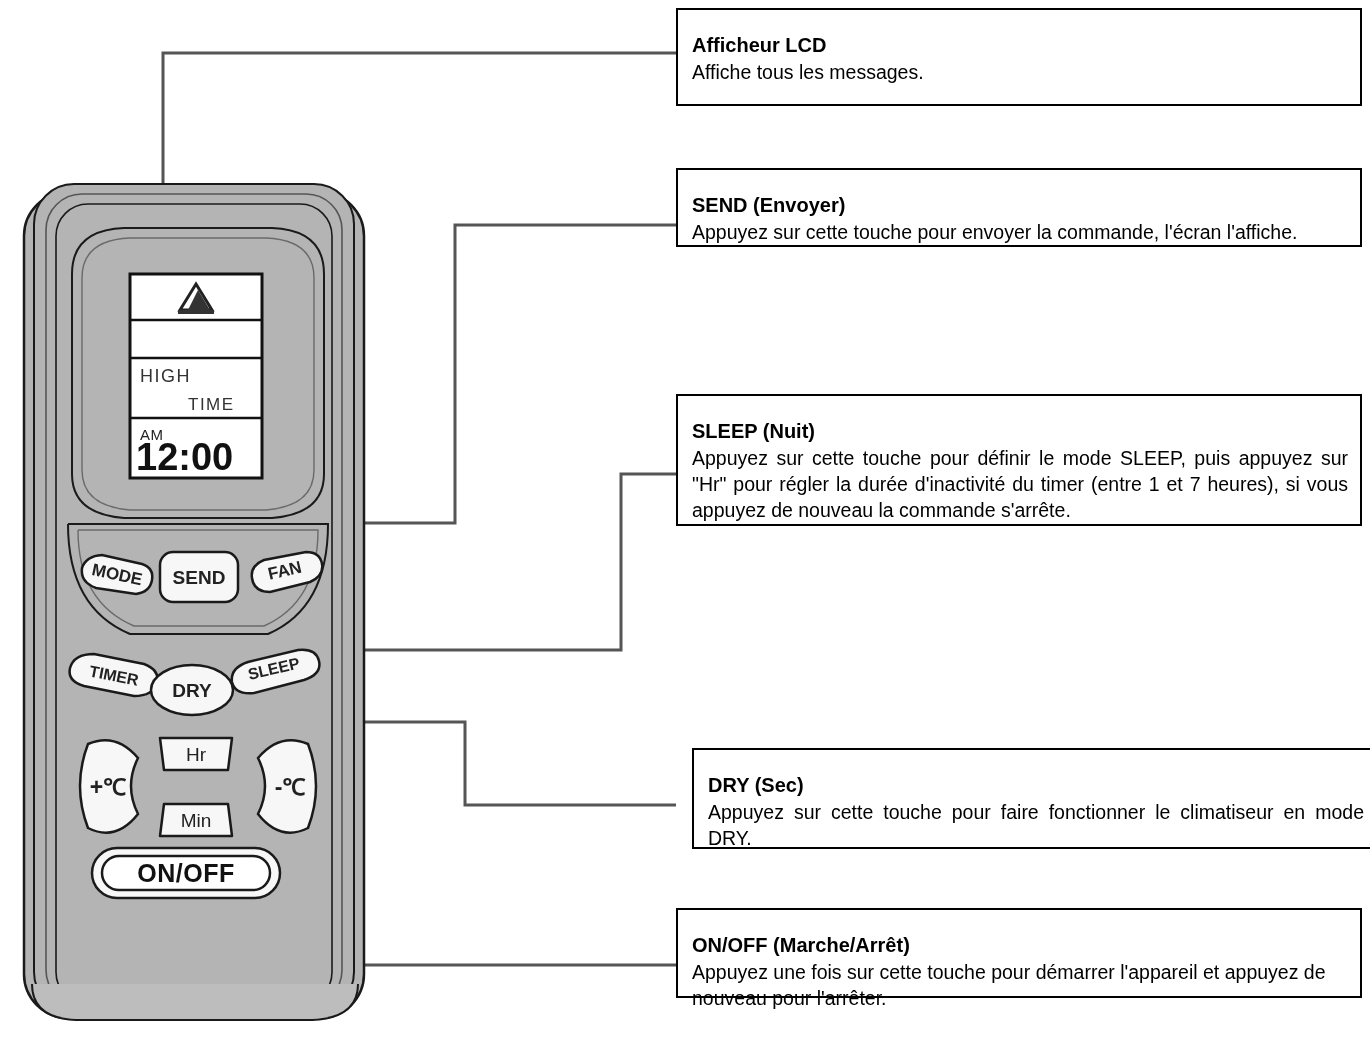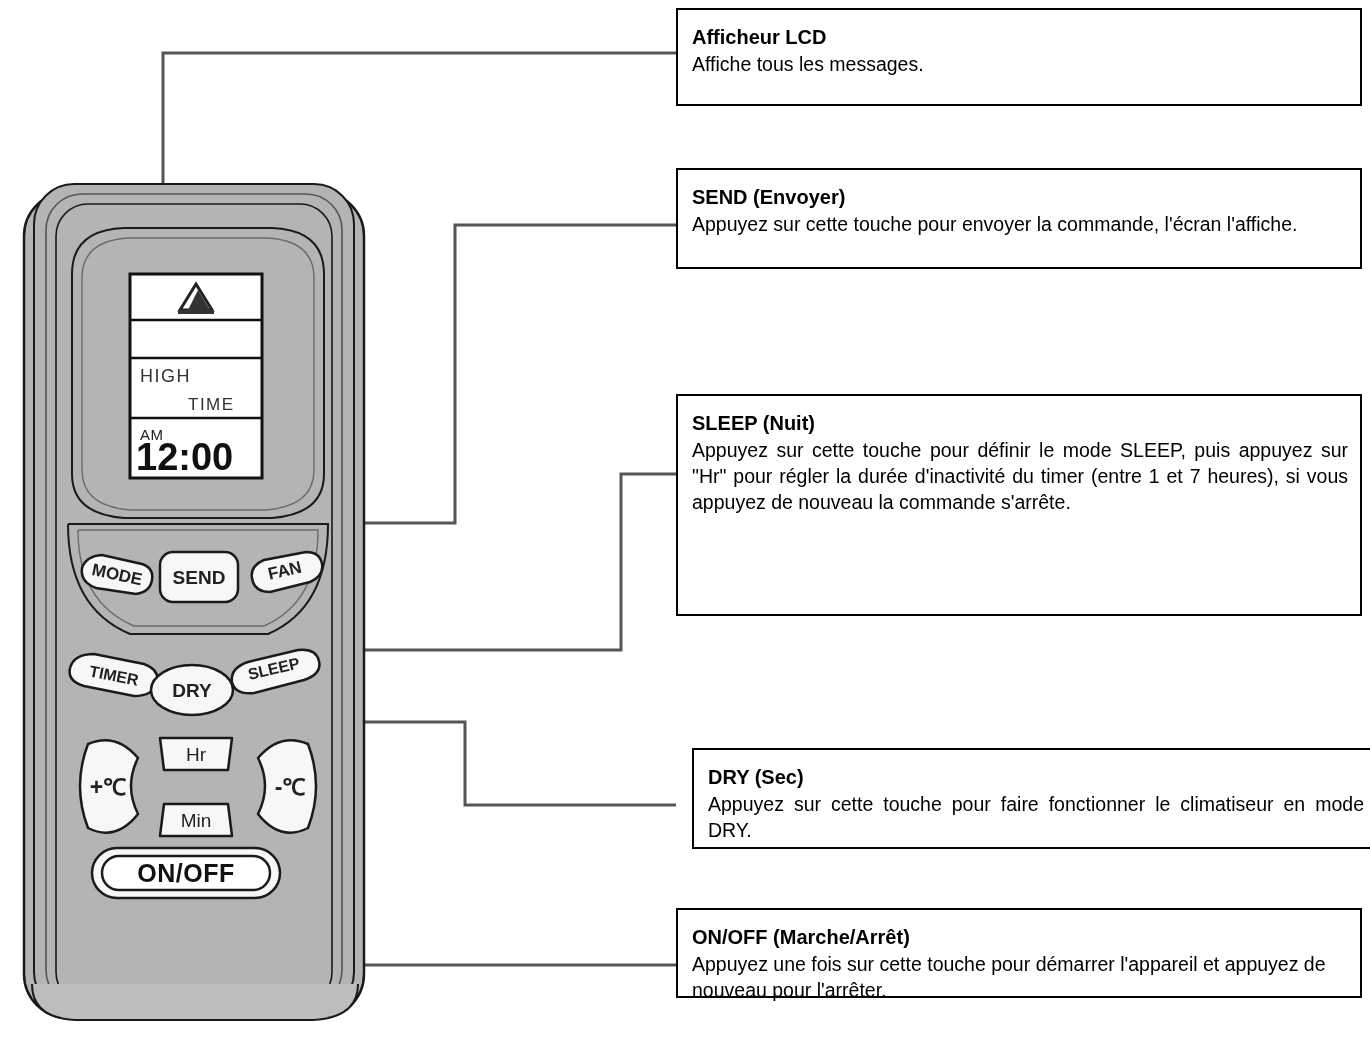--- a/index.html
+++ b/index.html
@@ -28,35 +28,35 @@
     position: absolute;
     box-sizing: border-box;
     border: 2px solid #000;
     background: #ffffff;
     padding: 6px 12px 8px 14px;
   }
   .callout-title {
     font-size: 20px;
     font-weight: bold;
     line-height: 1.3;
-    margin: 8px 0 2px 0;
+    margin: 16px 0 2px 0;
     white-space: nowrap;
   }
   .callout-body {
     font-size: 19.5px;
     line-height: 1.33;
     margin: 0;
     text-align: justify;
     text-justify: inter-word;
   }
   .callout-body.nojust { text-align: left; }
 
   #box-lcd    { left: 676px; top: 8px;   width: 686px; height: 98px; }
-  #box-send   { left: 676px; top: 168px; width: 686px; height: 101px; }
-  #box-sleep  { left: 676px; top: 394px; width: 686px; height: 222px; }
+  #box-send   { left: 676px; top: 168px; width: 686px; height: 79px; }
+  #box-sleep  { left: 676px; top: 394px; width: 686px; height: 132px; }
   #box-dry    { left: 692px; top: 748px; width: 686px; height: 101px; }
   #box-onoff  { left: 676px; top: 908px; width: 686px; height: 90px; }
 
   
   #leaders {
     position: absolute;
     left: 0; top: 0;
     width: 1370px;
     height: 1040px;
     pointer-events: none;

